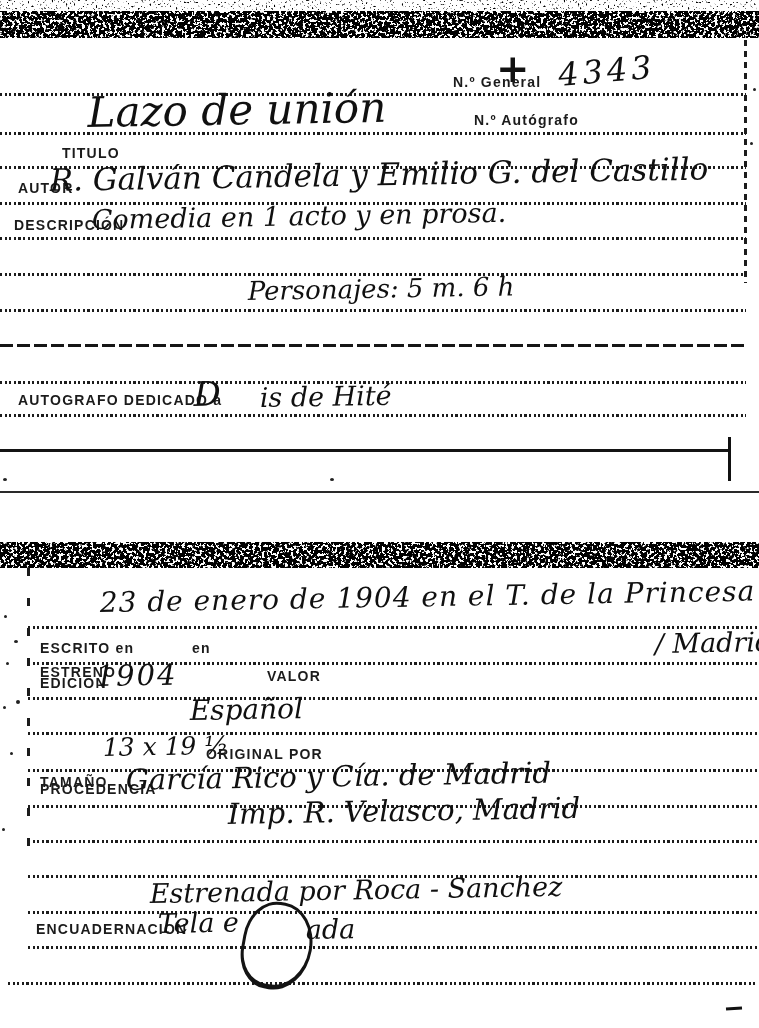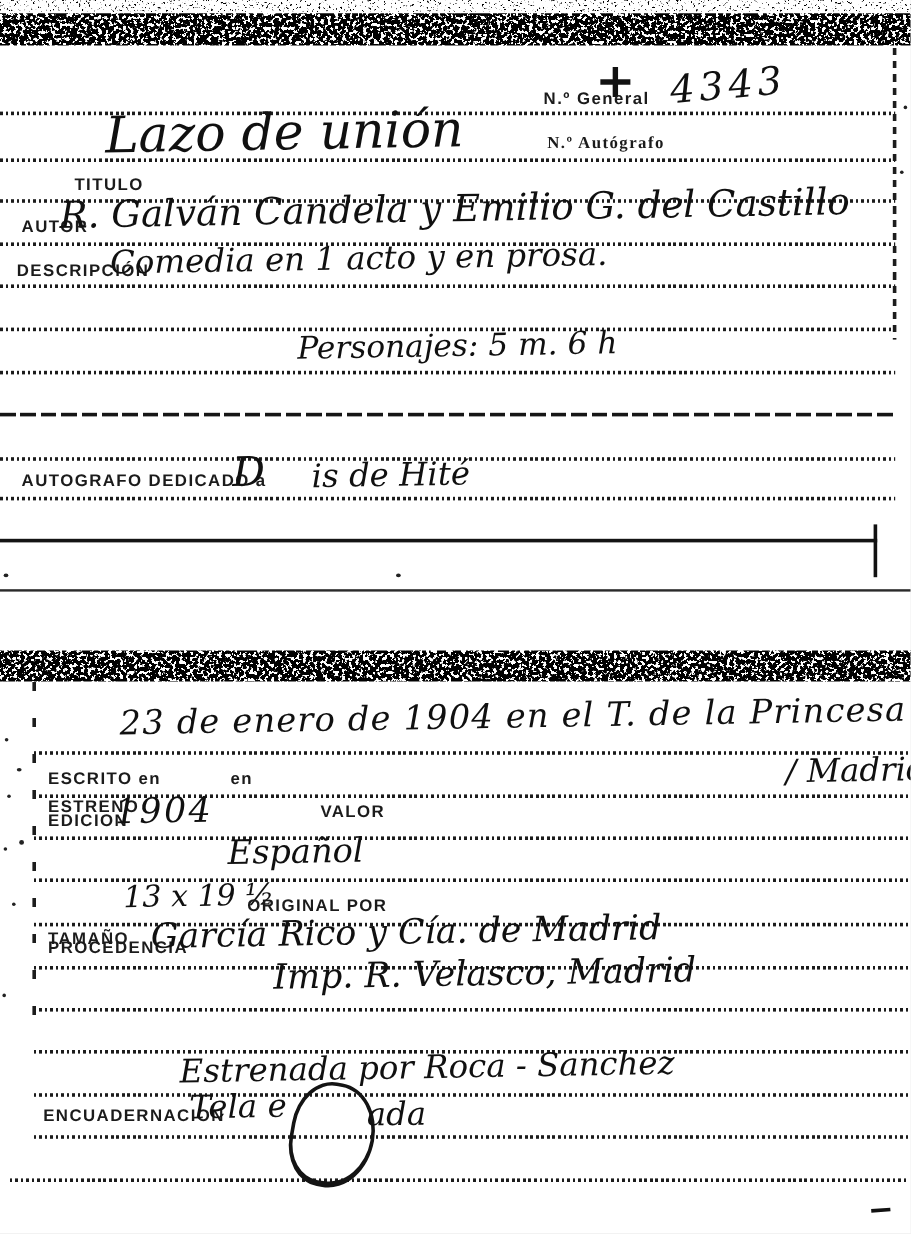--- a/index.html
+++ b/index.html
@@ -81,21 +81,21 @@
 
   <div class="vdash" style="left:744px;top:40px;height:243px;"></div>
   <div class="vtick" style="left:728px;top:437px;height:44px;"></div>
 
   <div class="cross" style="left:496px;top:44px;">+</div>
 
   <div class="lbl" style="left:453px;top:74px;">N.º General</div>
   <div class="hand" style="left:560px;top:56px;font-size:32px;transform:rotate(-5deg);letter-spacing:4px;">4343</div>
 
   <div class="hand" style="left:88px;top:88px;font-size:42px;">Lazo de unión</div>
-  <div class="lbl" style="left:456px;top:112px;font-family:Liberation Serif, serif;">N.º Autógrafo</div>
+  <div class="lbl" style="left:474px;top:112px;">N.º Autógrafo</div>
 
   <div class="lbl" style="left:18px;top:145px;margin-left:44px;">TITULO</div>
 
   <div class="lbl" style="left:18px;top:180px;">AUTOR</div>
   <div class="hand" style="left:50px;top:162px;font-size:31px;">R. Galván Candela y Emilio G. del Castillo</div>
 
   <div class="lbl" style="left:14px;top:217px;">DESCRIPCIÓN</div>
   <div class="hand" style="left:92px;top:204px;font-size:27px;">Comedia en 1 acto y en prosa.</div>
 
   <div class="hand" style="left:248px;top:276px;font-size:26px;">Personajes: 5 m. 6 h</div>

